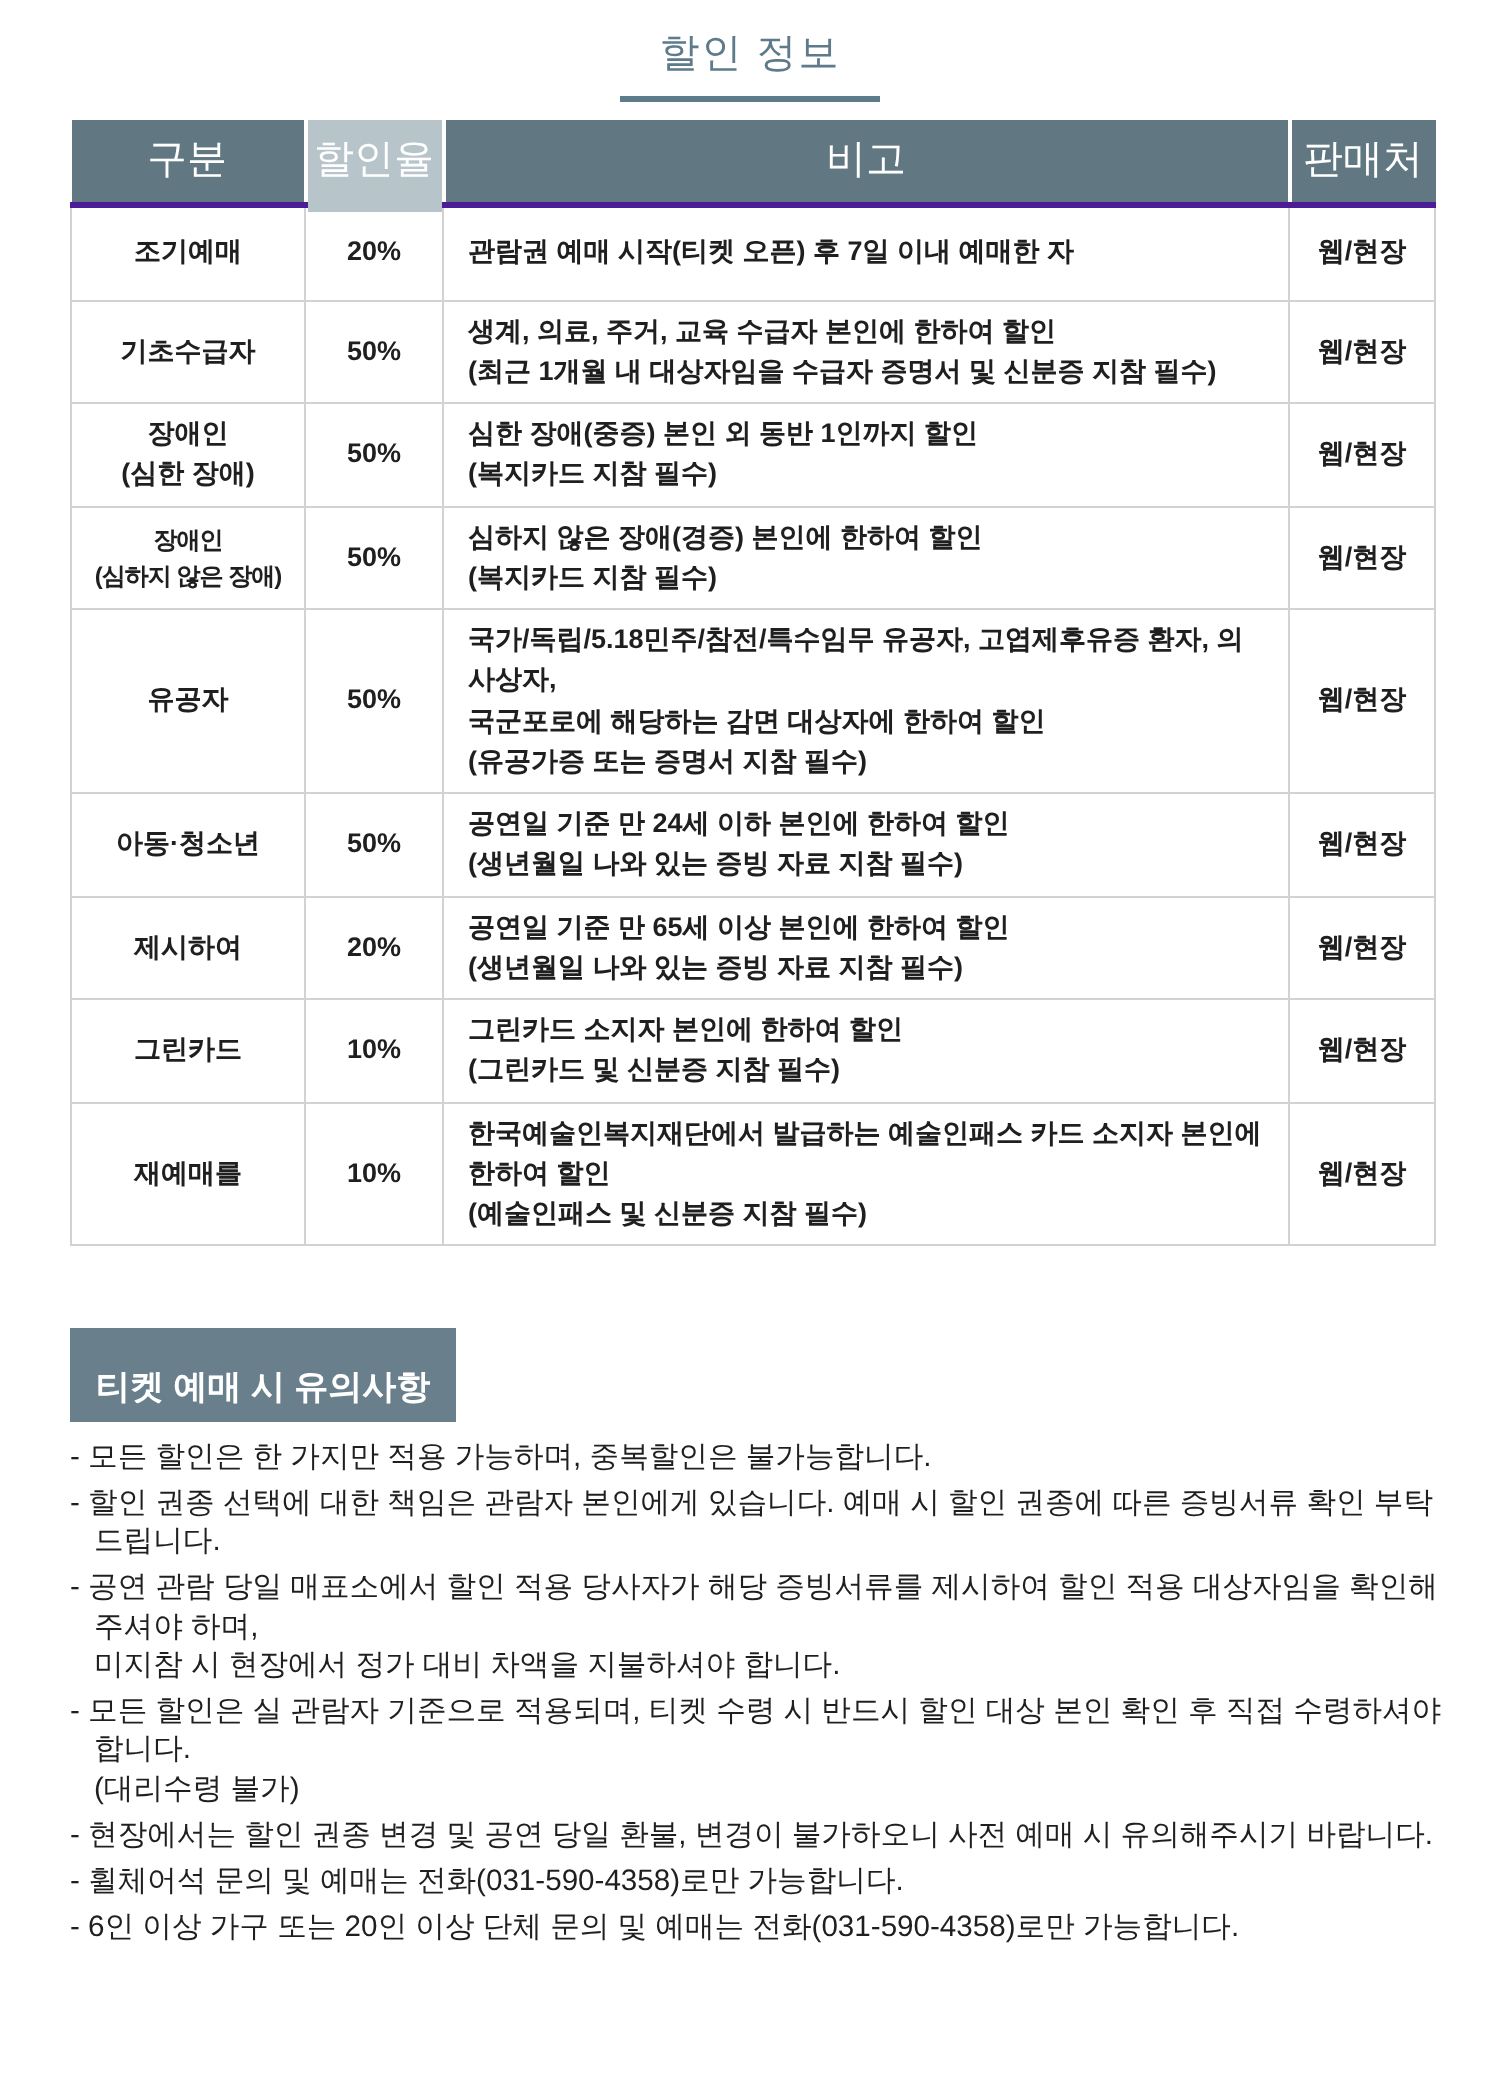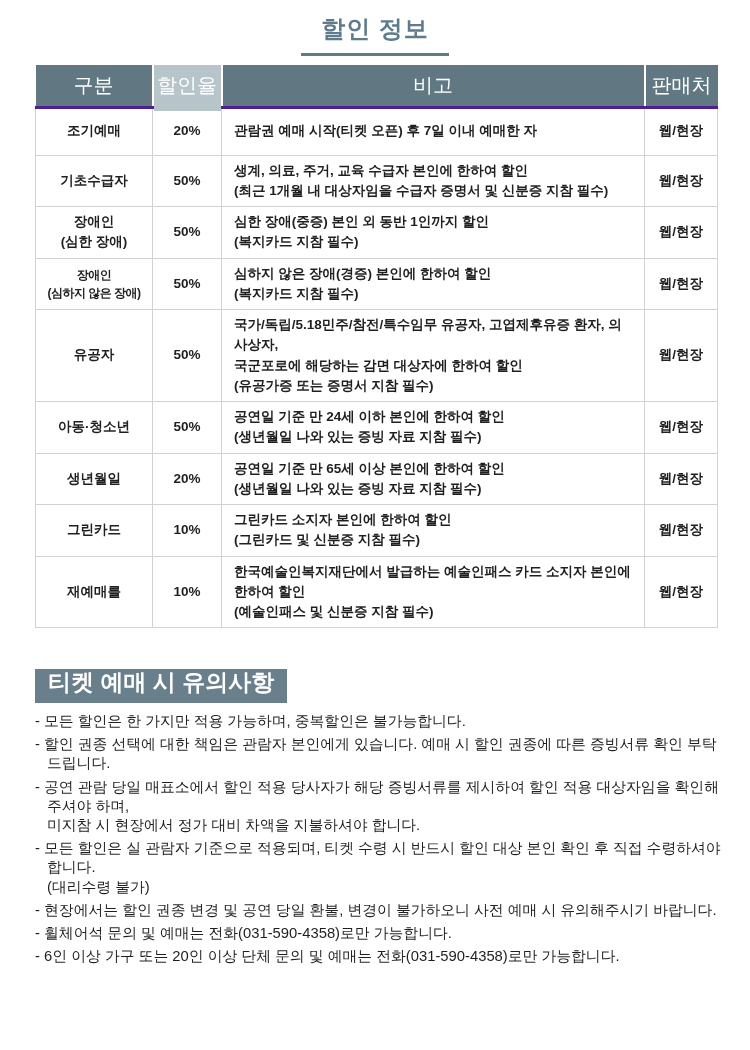--- a/index.html
+++ b/index.html
@@ -13,21 +13,21 @@
   }
   *{box-sizing:border-box;}
   html,body{margin:0;padding:0;background:#fff;}
   .page{
     width:750px;height:1050px;background:#ffffff;overflow:hidden;
     font-family:"Liberation Sans","DejaVu Sans",sans-serif;
     color:var(--text_color);
   }
   .title-wrap{text-align:center;padding-top:13px;}
   .page-title{
-    display:inline-block;margin:0;font-size:24px;font-weight:bold;letter-spacing:1px;
+    display:inline-block;margin:0;font-size:20px;font-weight:normal;letter-spacing:1px;
     color:var(--title_color);border-bottom:3px solid var(--title_color);
     padding:0 20px 8px;
   }
   table.discount{
     margin:9px 0 0 35px;width:682px;border-collapse:collapse;table-layout:fixed;
     font-size:13.5px;font-weight:600;line-height:1.5;
   }
   col.c-cat{width:117px;} col.c-rate{width:69px;} col.c-note{width:423px;} col.c-chan{width:73px;}
   th{
     background:var(--header_dark);color:#fff;font-size:20px;font-weight:normal;
@@ -45,22 +45,22 @@
   }
   td.cat,td.rate,td.chan{text-align:center;padding:4px 3px;}
   td.note{text-align:left;padding:5px 12px;}
   td.cat.tight{font-size:12px;letter-spacing:-0.5px;}
   tr.r1{height:48px;} tr.r2{height:45px;} tr.r3{height:44px;} tr.r4{height:44px;}
   tr.r5{height:58px;} tr.r6{height:45px;} tr.r7{height:44px;} tr.r8{height:44px;} tr.r9{height:55px;}
 
   section.notice{margin:0 28px 0 35px;}
   section.ticket-notice{margin-top:41px;}
   .section-label{
-    display:inline-block;color:#ffffff;font-weight:bold;font-size:23px;
-    padding:0 13px 6px;line-height:1.2;
+    display:inline-block;color:#ffffff;font-weight:bold;font-size:17px;
+    padding:20px 13px 6px;line-height:1.2;
   }
   .section-label.slate{background:var(--section_ticket_bg);}
   ul.notice-list{
     list-style:none;margin:9px 0 0;padding:0;
     font-size:14.8px;font-weight:500;line-height:1.3;
   }
   ul.notice-list li{
     white-space:pre-line;padding-left:12px;text-indent:-12px;margin-bottom:4px;
   }
 </style>
@@ -127,21 +127,21 @@
         <td class="chan">웹/현장</td>
       </tr>
       <tr class="r6">
         <td class="cat">아동·청소년</td>
         <td class="rate">50%</td>
         <td class="note">공연일 기준 만 24세 이하 본인에 한하여 할인
 (생년월일 나와 있는 증빙 자료 지참 필수)</td>
         <td class="chan">웹/현장</td>
       </tr>
       <tr class="r7">
-        <td class="cat">생년월일</td>
+        <td class="cat">제시하여</td>
         <td class="rate">20%</td>
         <td class="note">공연일 기준 만 65세 이상 본인에 한하여 할인
 (생년월일 나와 있는 증빙 자료 지참 필수)</td>
         <td class="chan">웹/현장</td>
       </tr>
       <tr class="r8">
         <td class="cat">그린카드</td>
         <td class="rate">10%</td>
         <td class="note">그린카드 소지자 본인에 한하여 할인
 (그린카드 및 신분증 지참 필수)</td>

